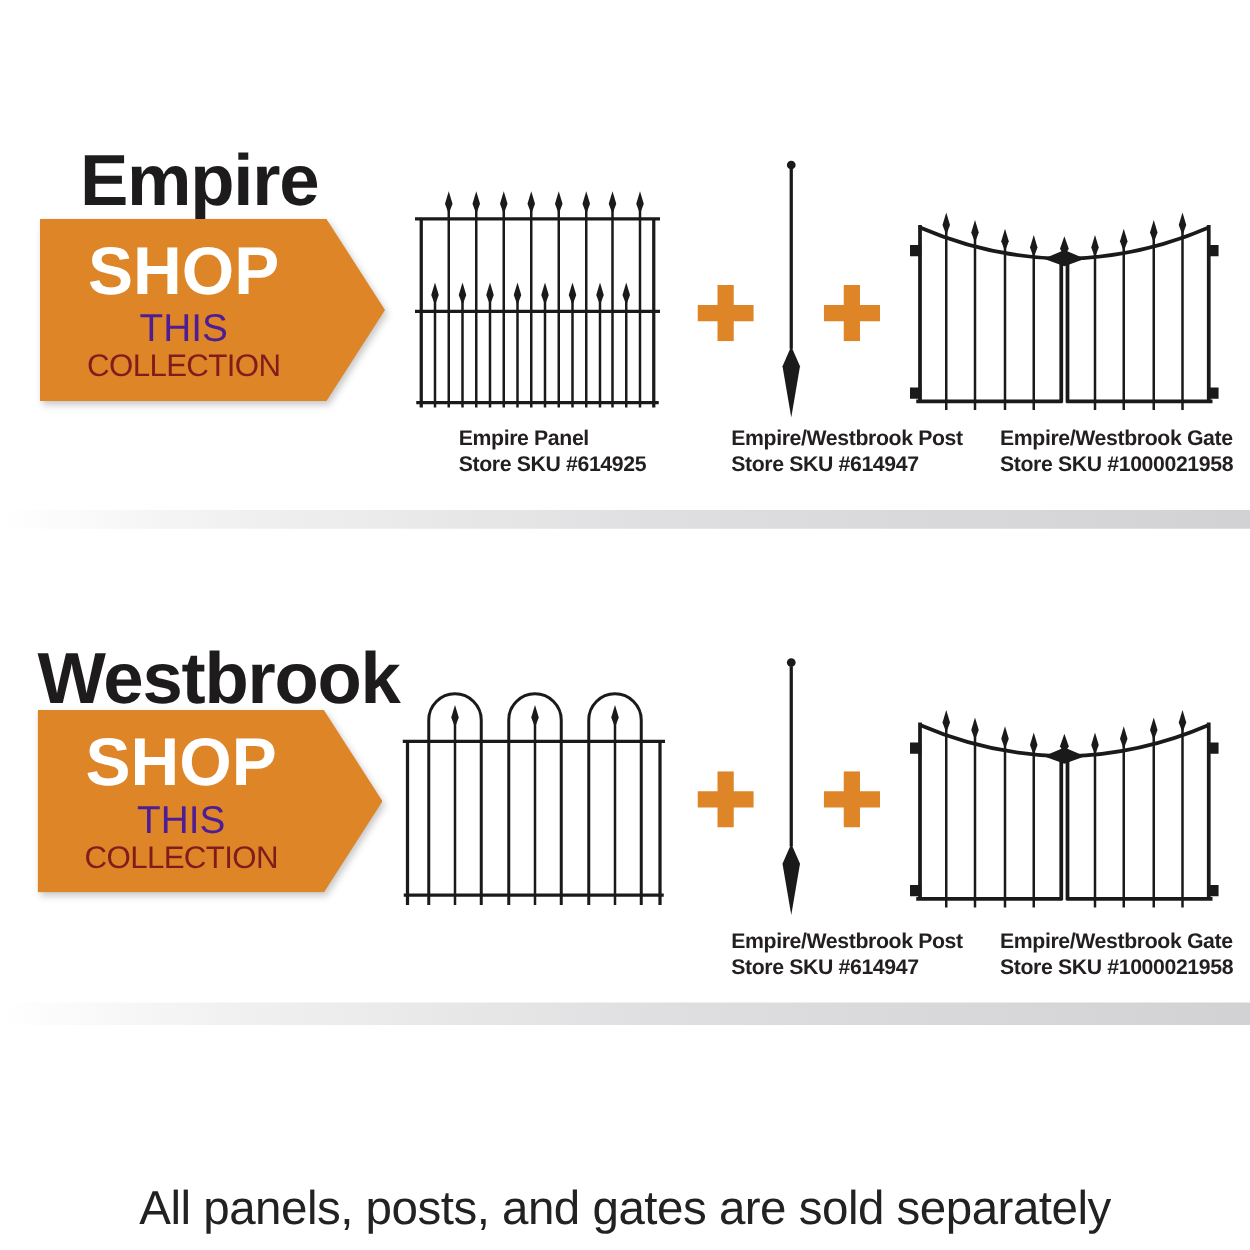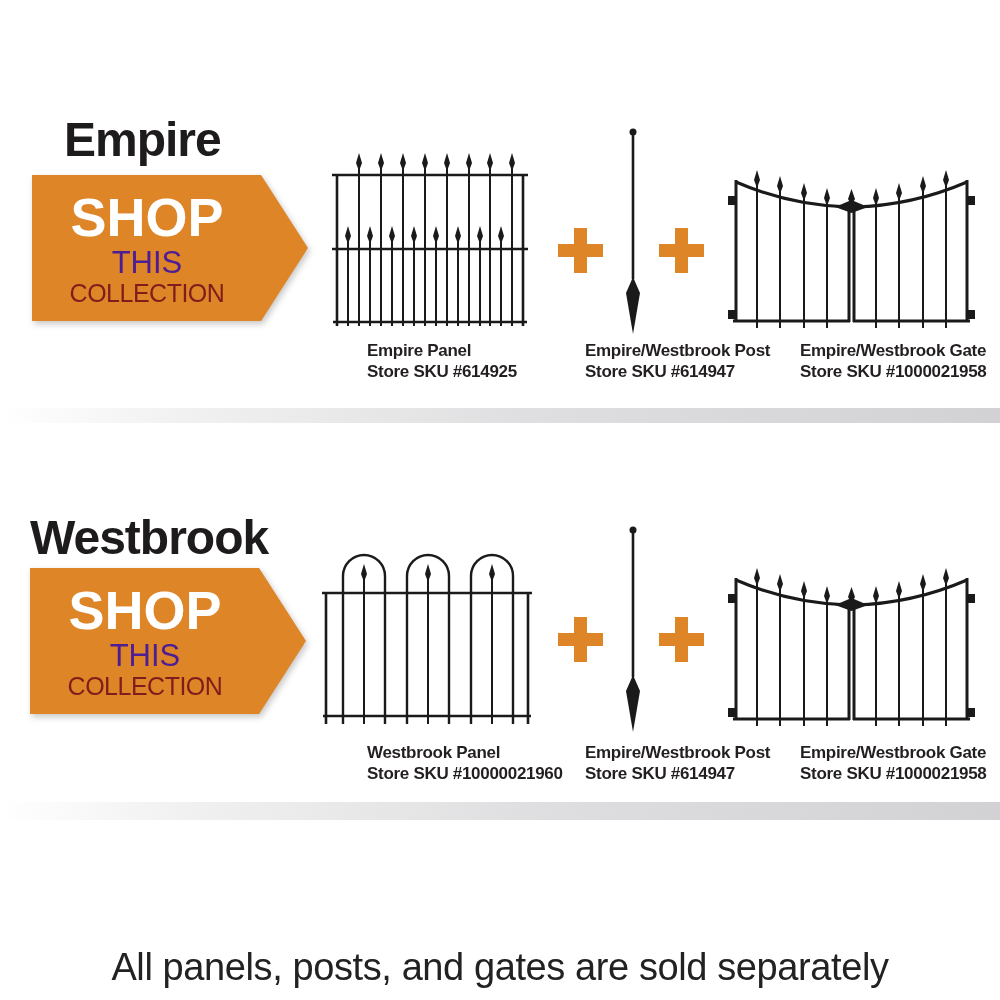--- a/index.html
+++ b/index.html
@@ -1,19 +1,19 @@
 <!DOCTYPE html>
 <html><head>
 <meta charset="utf-8">
 <style>
   html,body{margin:0;padding:0;background:#fff;}
   .stage{position:relative;width:1000px;height:1000px;background:#ffffff;overflow:hidden;
          font-family:"Liberation Sans",sans-serif;color:#231f20;}
   .abs{position:absolute;}
-  .title{font-size:48px;font-weight:700;letter-spacing:-1px;color:#1e1b1c;line-height:1;}
+  .title{font-size:58px;font-weight:700;letter-spacing:-1px;color:#1e1b1c;line-height:1;}
   .arrow-wrap{filter:drop-shadow(2px 3px 3px rgba(0,0,0,.22));}
   .arrow{width:276px;height:146px;background:#de8527;
          clip-path:polygon(0 0,83% 0,100% 50%,83% 100%,0 100%);
          display:flex;flex-direction:column;align-items:center;justify-content:center;
          padding-right:46px;box-sizing:border-box;cursor:pointer;}
   .arrow .shop{font-size:54px;font-weight:700;color:#ffffff;line-height:1.02;letter-spacing:0;}
   .arrow .this{font-size:31px;font-weight:400;color:#4c1d95;line-height:1.05;margin-top:2px;}
   .arrow .collection{font-size:25px;font-weight:400;color:#7f1d1d;line-height:1.05;letter-spacing:-.5px;}
   .label{font-size:17px;font-weight:700;line-height:21px;letter-spacing:-.3px;color:#231f20;margin-left:40px;}
   .divider{left:0;width:1000px;background:linear-gradient(90deg,#ffffff 0%,#f1f1f1 18%,#dedee0 55%,#d2d2d5 100%);}
@@ -231,24 +231,20 @@
         <polygon points="148,28 151,38 148,46 145,38"></polygon>
       <polygon points="123.5,29 127,39 123.5,45 120,39"></polygon>
       <polygon points="107,47 123.5,40 140,47 123.5,53"></polygon>
       <rect x="0" y="36" width="9" height="9"></rect>
         <rect x="0" y="150" width="9" height="9"></rect>
       <rect x="238" y="36" width="9" height="9"></rect>
         <rect x="238" y="150" width="9" height="9"></rect>
     </g>
   </svg>
 
-  <div class="abs label" style="left:327px;top:742px;">
-    <div>Westbrook Panel</div>
-    <div>Store SKU #10000021960</div>
-  </div>
   <div class="abs label" style="left:545px;top:742px;">
     <div>Empire/Westbrook Post</div>
     <div>Store SKU #614947</div>
   </div>
   <div class="abs label" style="left:760px;top:742px;">
     <div>Empire/Westbrook Gate</div>
     <div>Store SKU #1000021958</div>
   </div>
 
   <div class="abs footer" style="top:946px;">All panels, posts, and gates are sold separately</div>

